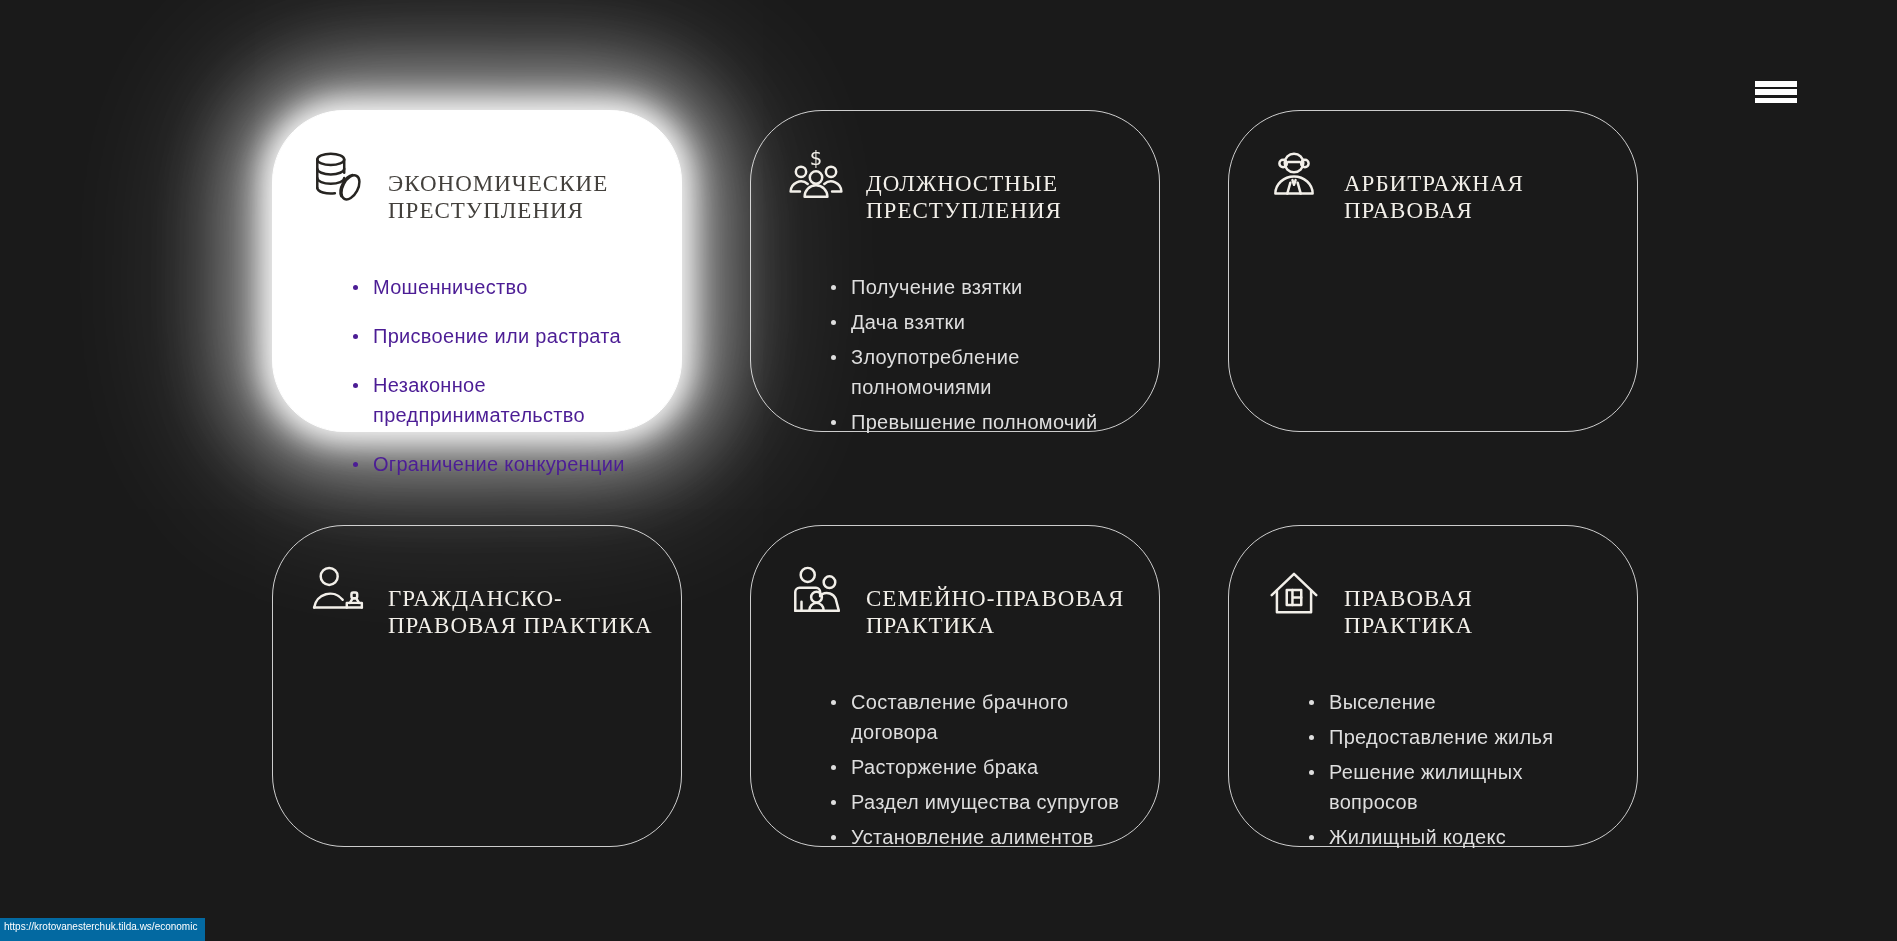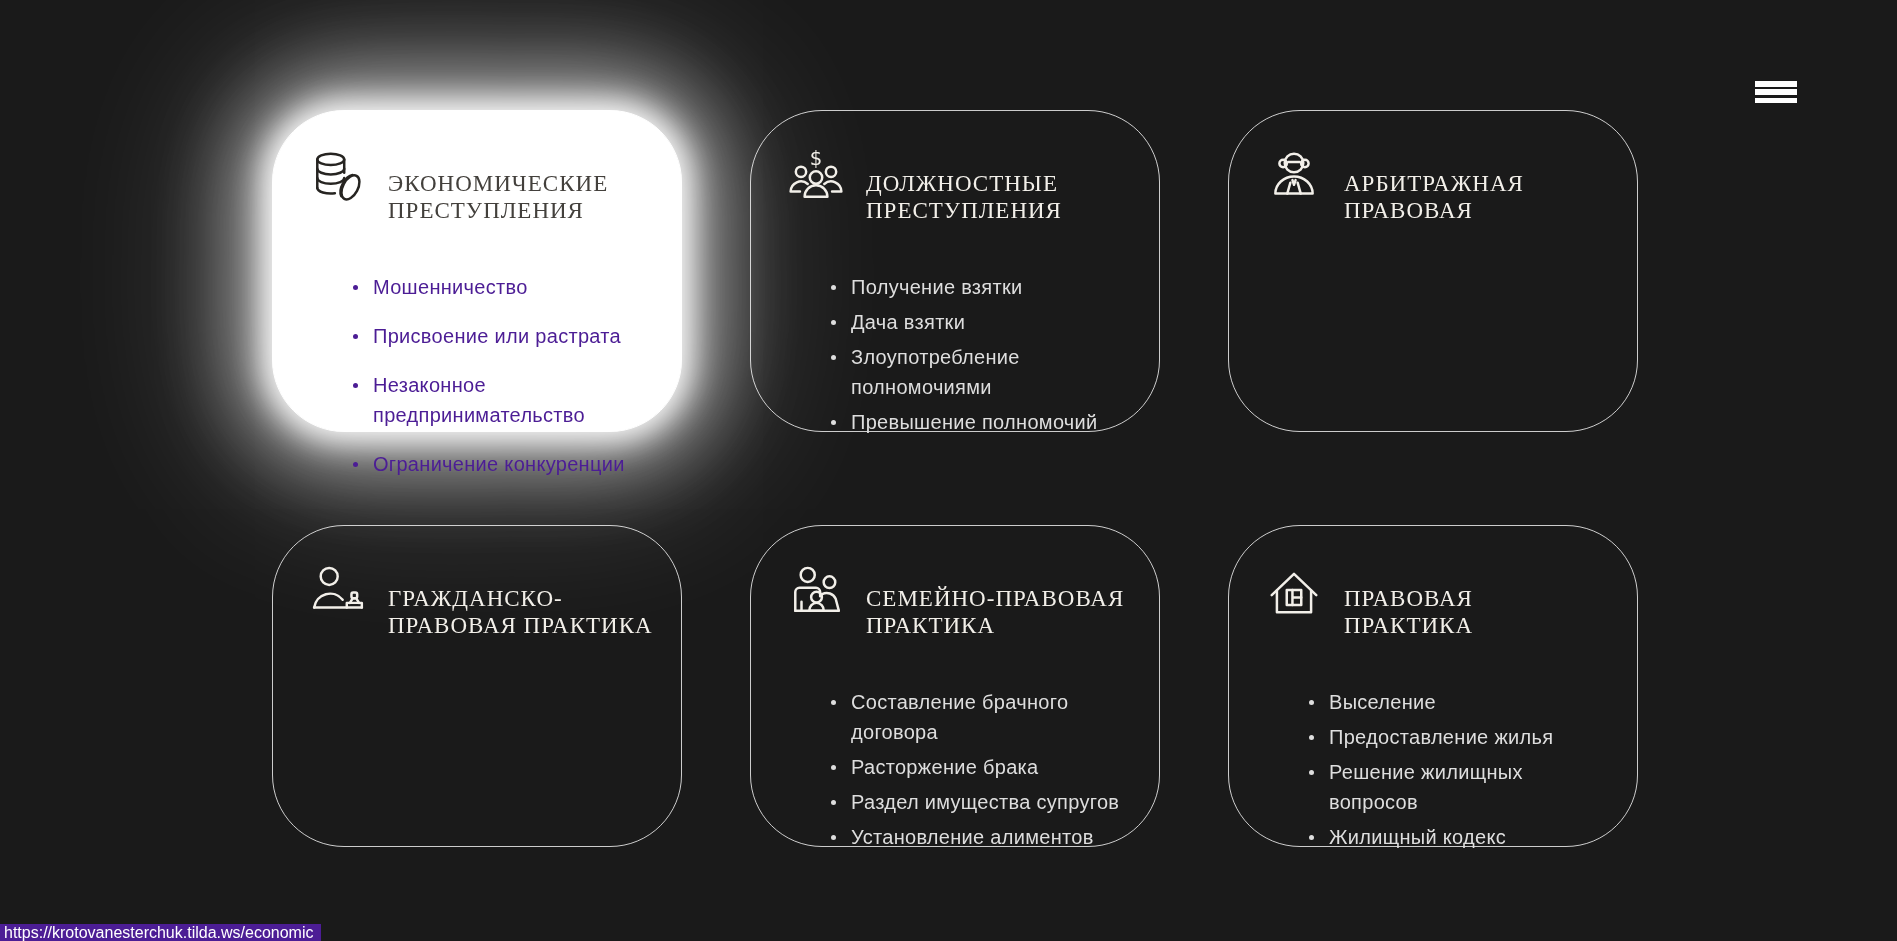--- a/index.html
+++ b/index.html
@@ -91,25 +91,25 @@
     display: flex; flex-direction: column; justify-content: space-between;
     cursor: pointer;
     background: none; border: none; padding: 0;
   }
   .burger span { display: block; width: 42px; height: 5.5px; background: #ffffff; }
 
   
   .status-bar {
     position: absolute;
     left: 0; bottom: 0;
-    background: #4c1d95;
+    background: #0369a1;
     color: #ffffff;
-    font-size: 16px;
+    font-size: 10px;
     line-height: 16px;
-    padding: 1px 8px 0 4px;
+    padding: 1px 8px 6px 4px;
     white-space: nowrap;
   }
 </style>
 </head>
 <body>
 
 <div class="stage">
 
   <div class="grid">
       <div class="card card--active">

